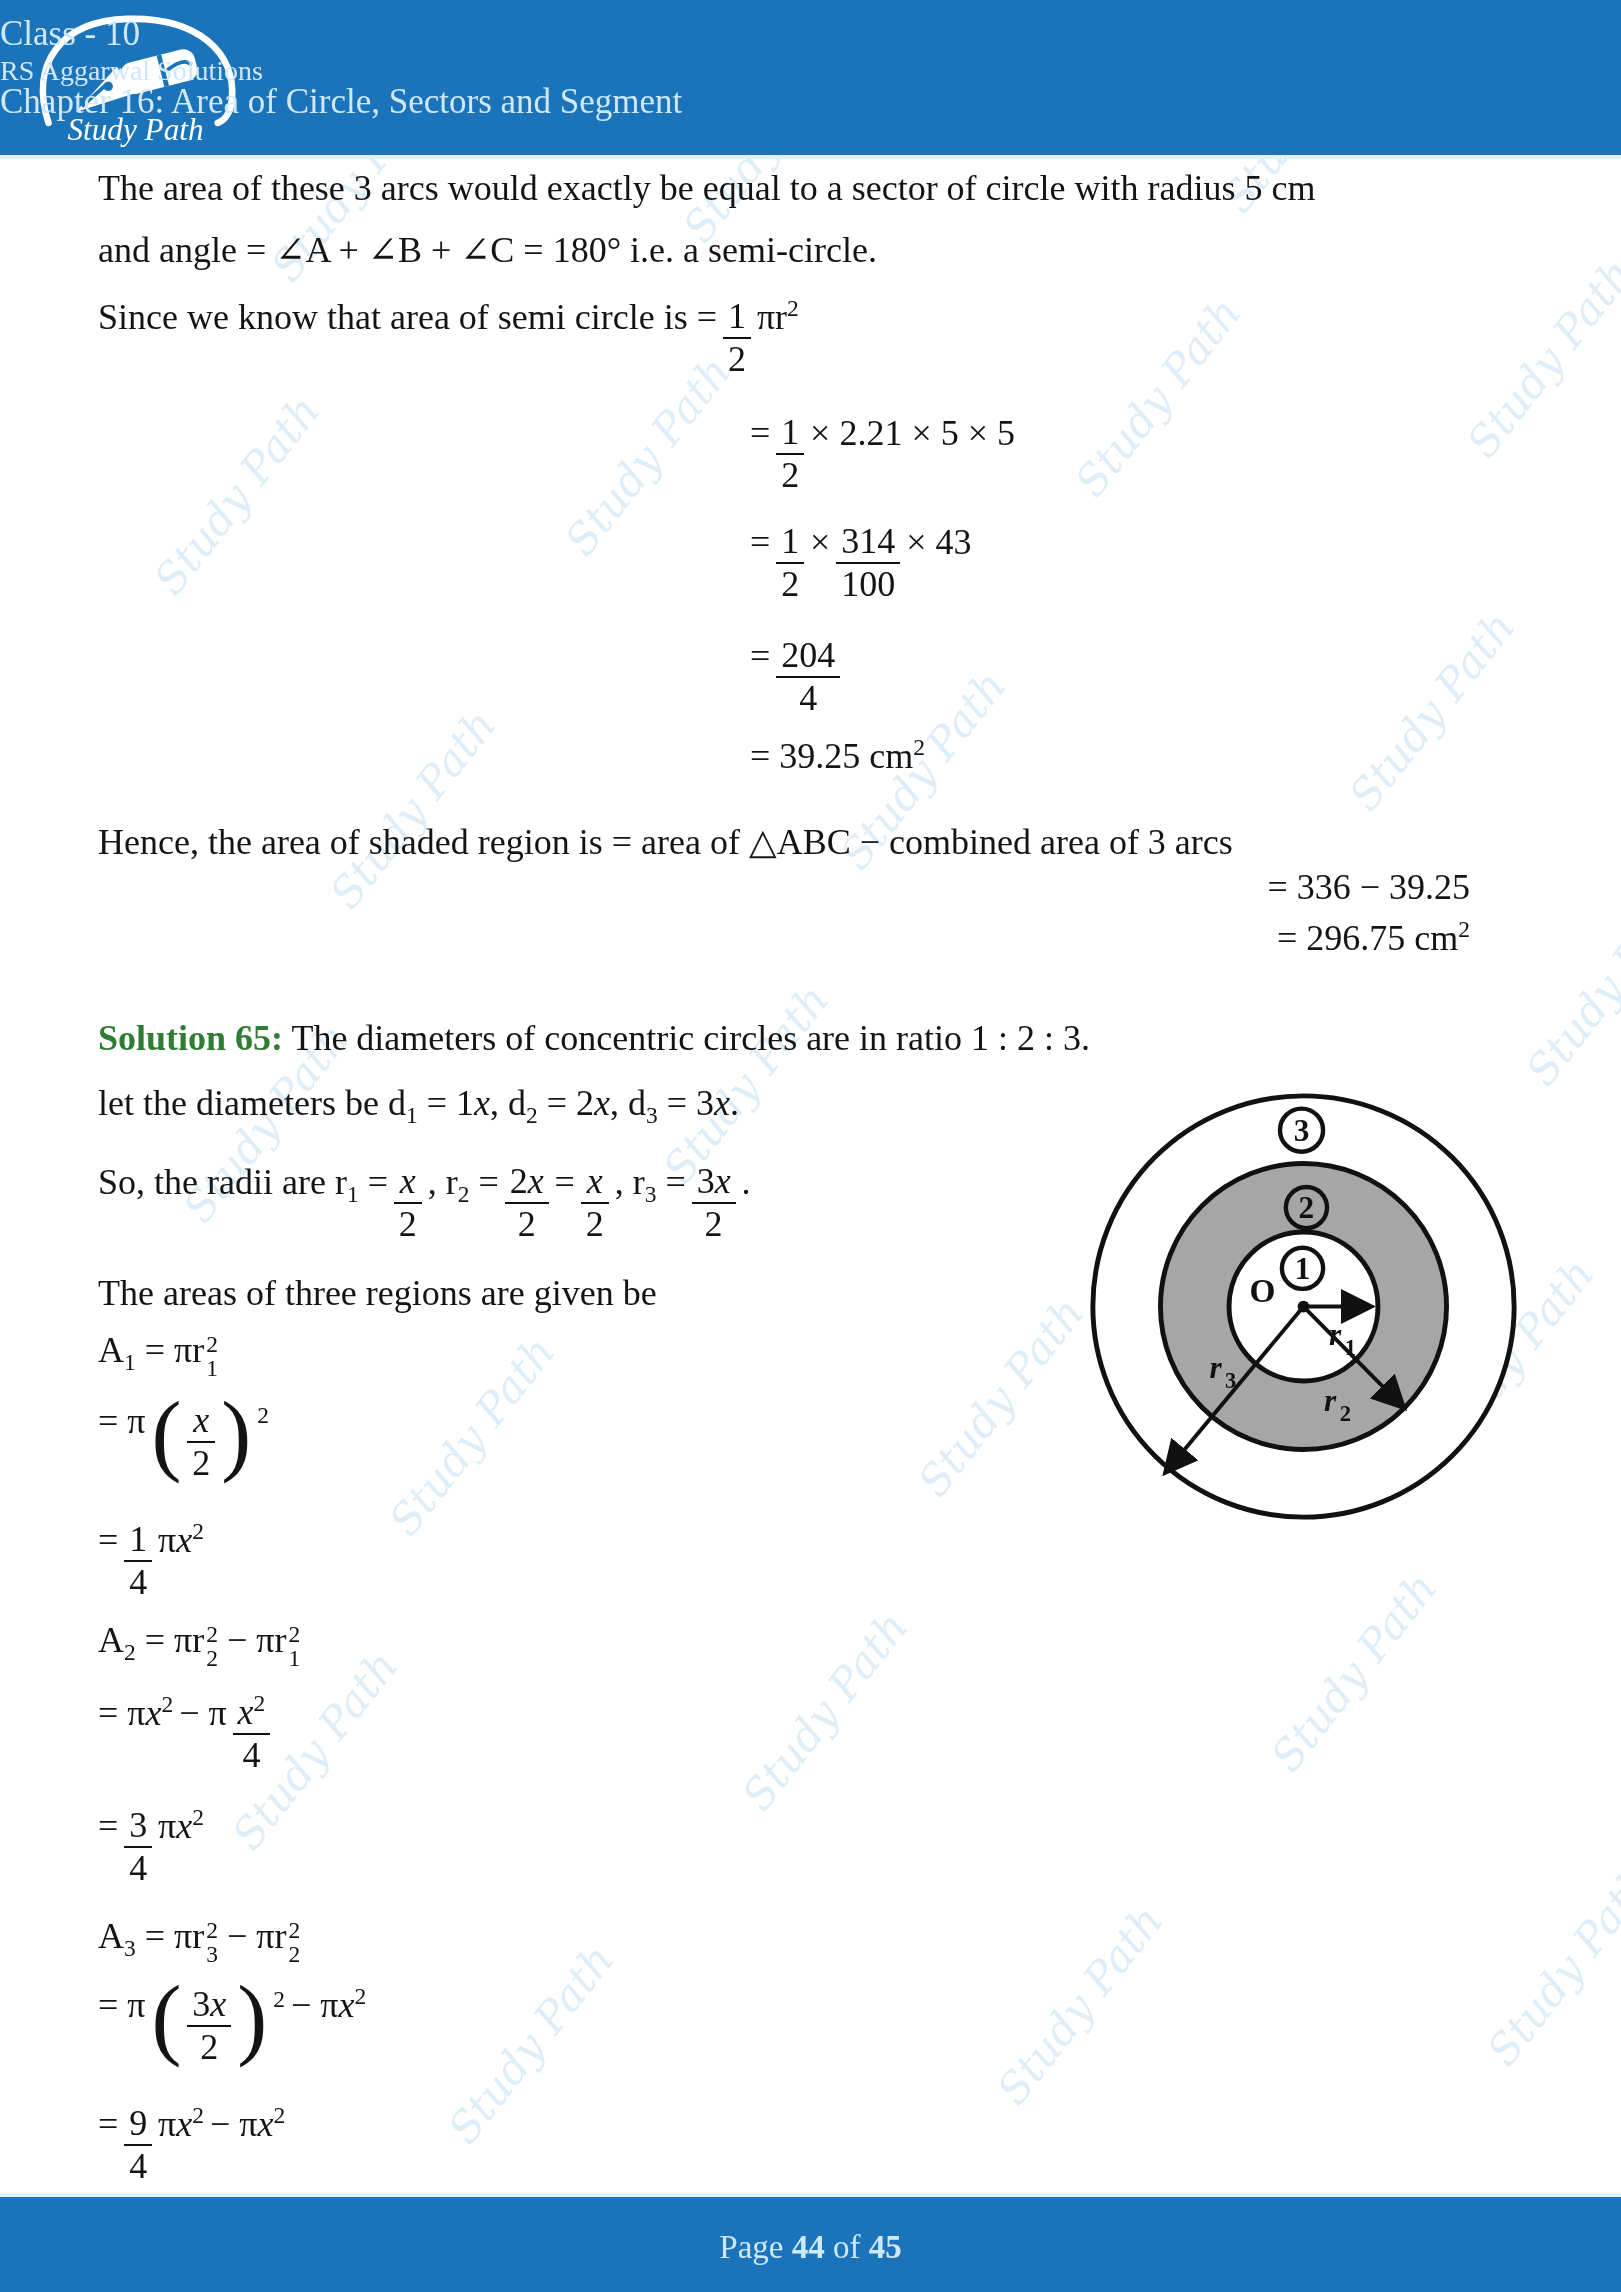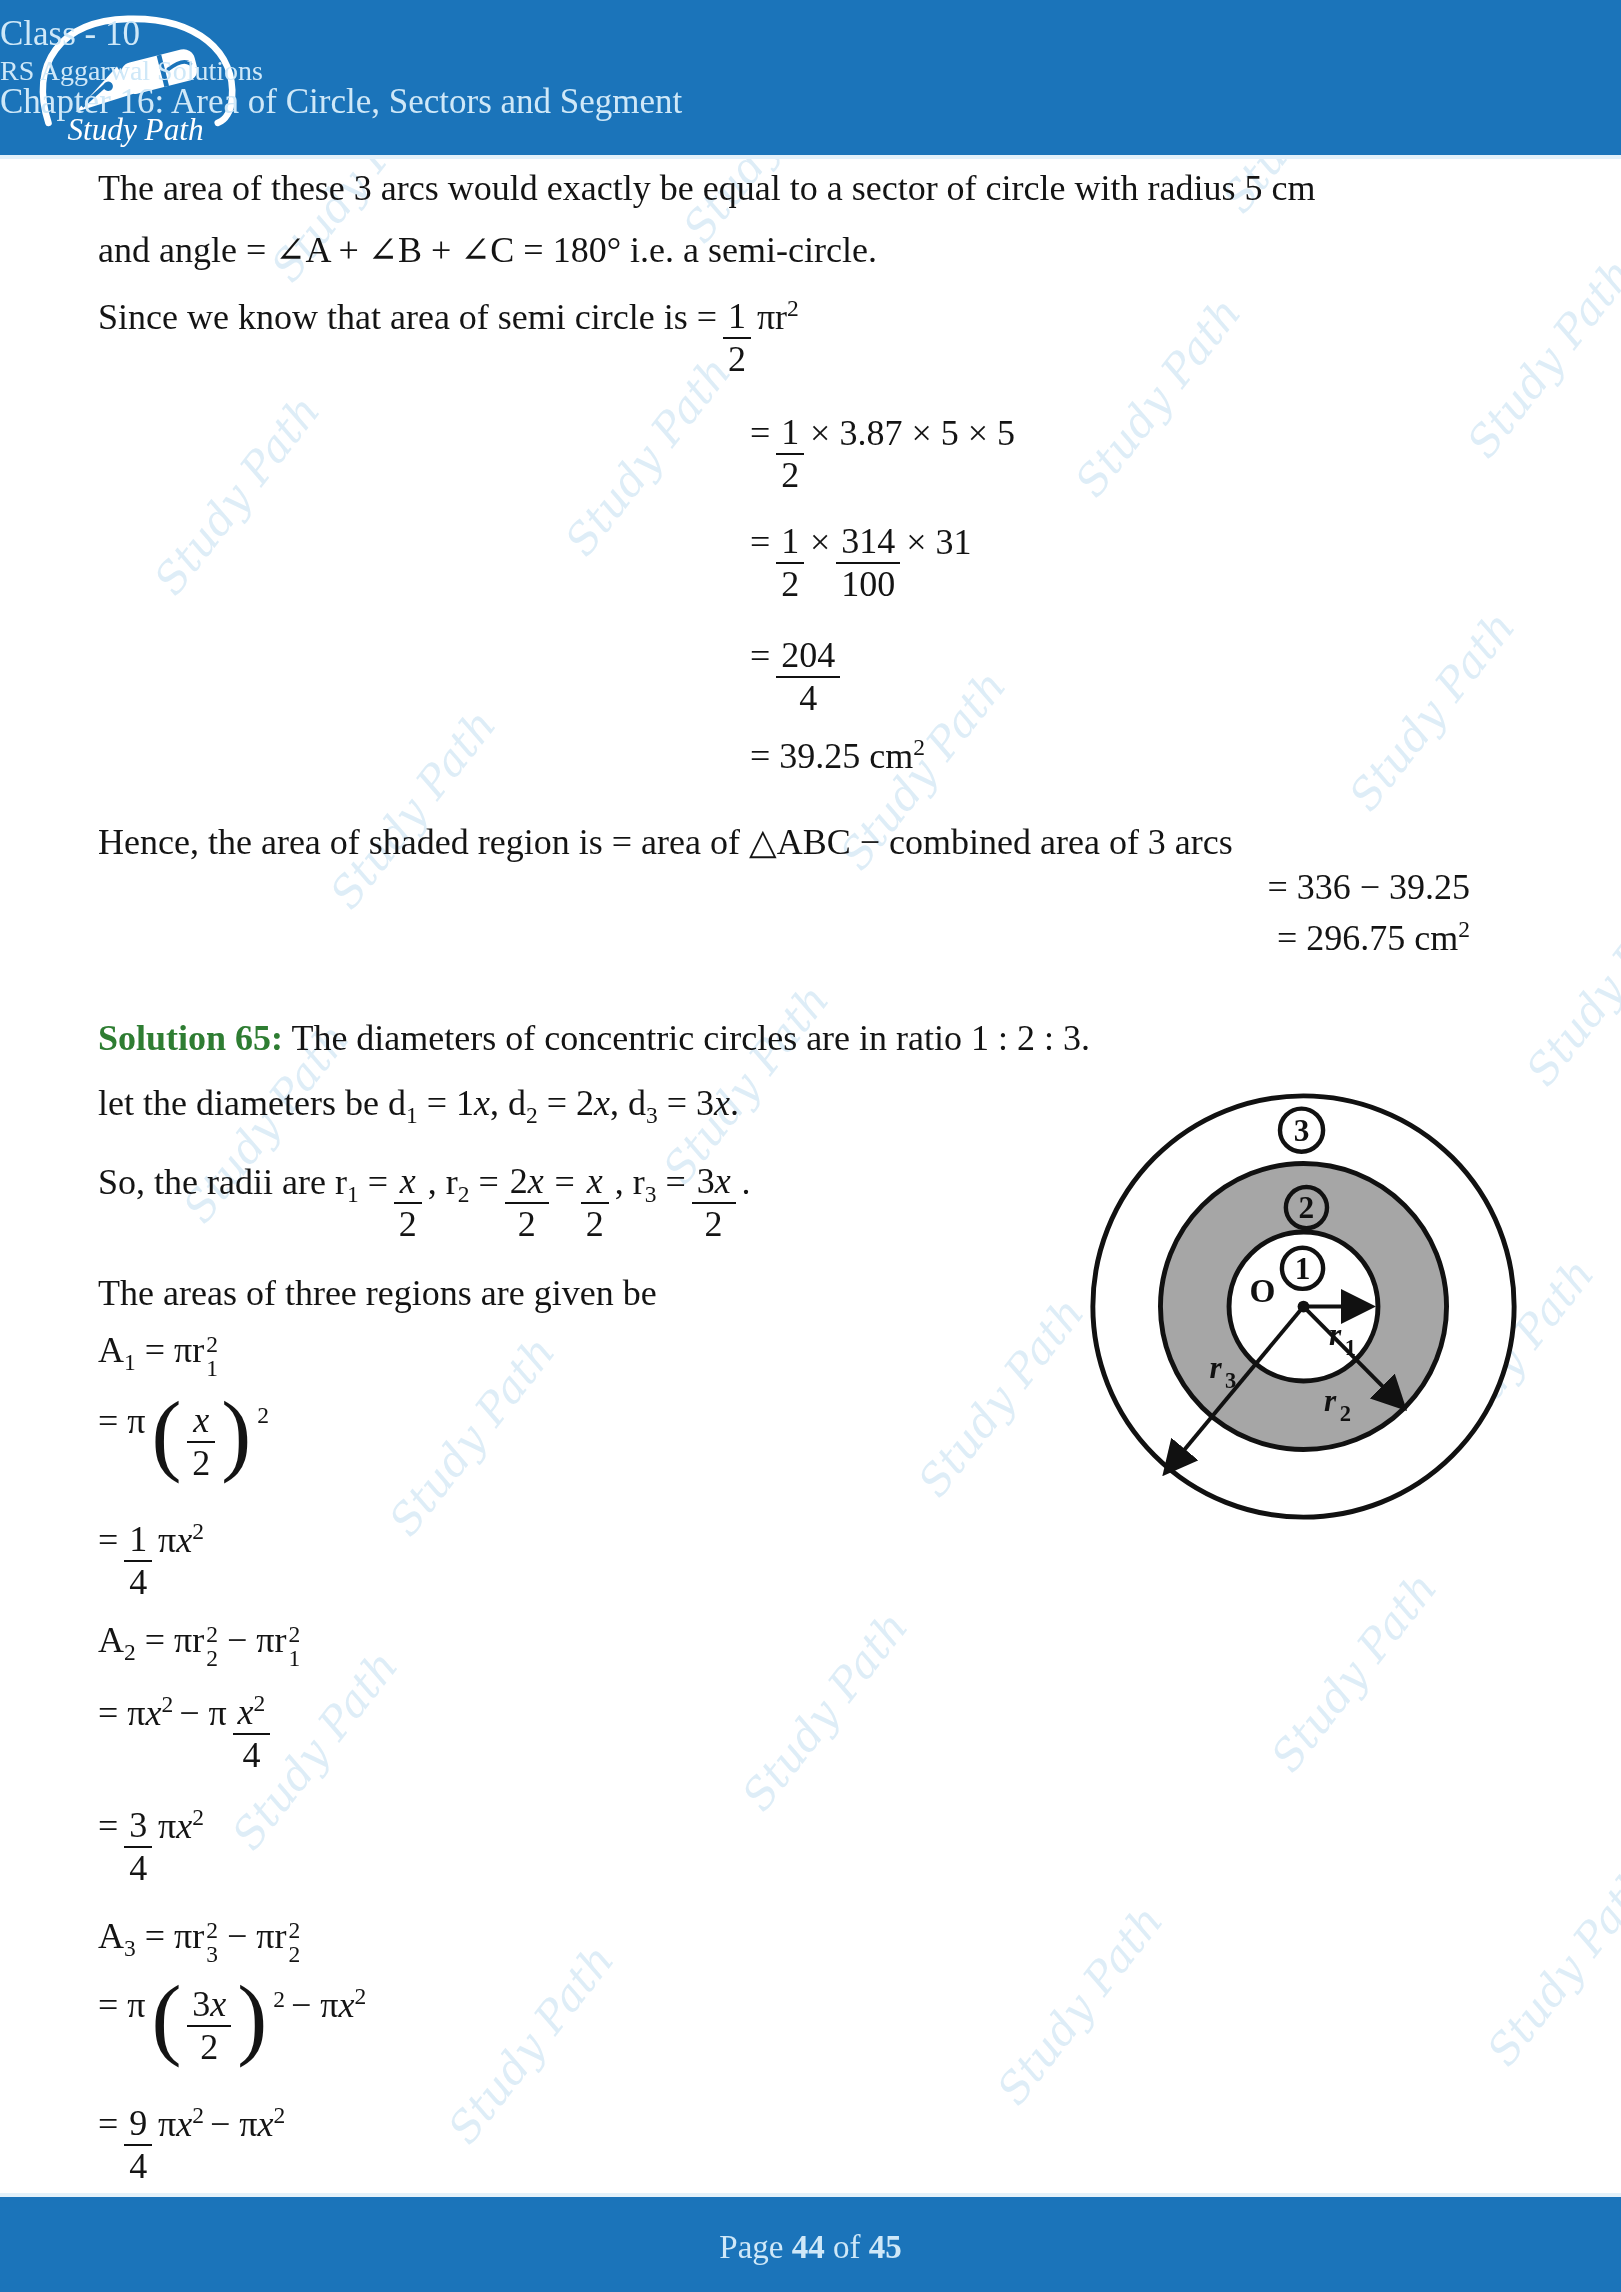--- a/index.html
+++ b/index.html
@@ -124,35 +124,35 @@
       </span>
     <span><span>πr</span><sup class="s">2</sup></span>
   </div>
 
   <div class="line mrow eq-indent" style="top:412px">
     <span>=</span>
     <span class="frac">
         <span class="num">1</span>
         <span class="den">2</span>
       </span>
-    <span>× 3.87 × 5 × 5</span>
+    <span>× 2.21 × 5 × 5</span>
   </div>
 
   <div class="line mrow eq-indent" style="top:521px">
     <span>=</span>
     <span class="frac">
         <span class="num">1</span>
         <span class="den">2</span>
       </span>
     <span>×</span>
     <span class="frac">
         <span class="num">314</span>
         <span class="den">100</span>
       </span>
-    <span>× 31</span>
+    <span>× 43</span>
   </div>
 
   <div class="line mrow eq-indent" style="top:635px">
     <span>=</span>
     <span class="frac">
         <span class="num">204</span>
         <span class="den">4</span>
       </span>
   </div>
 

